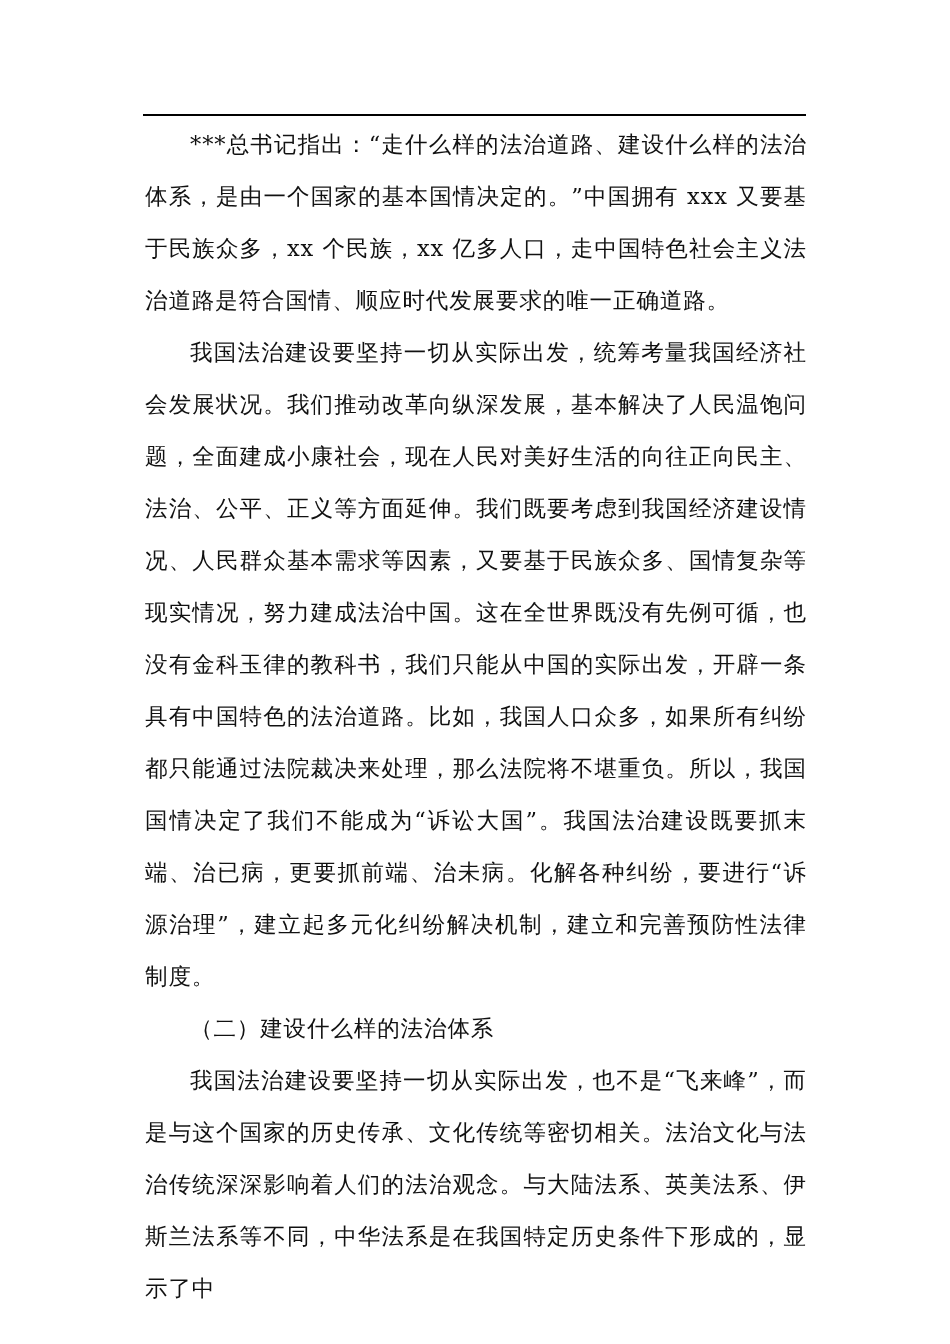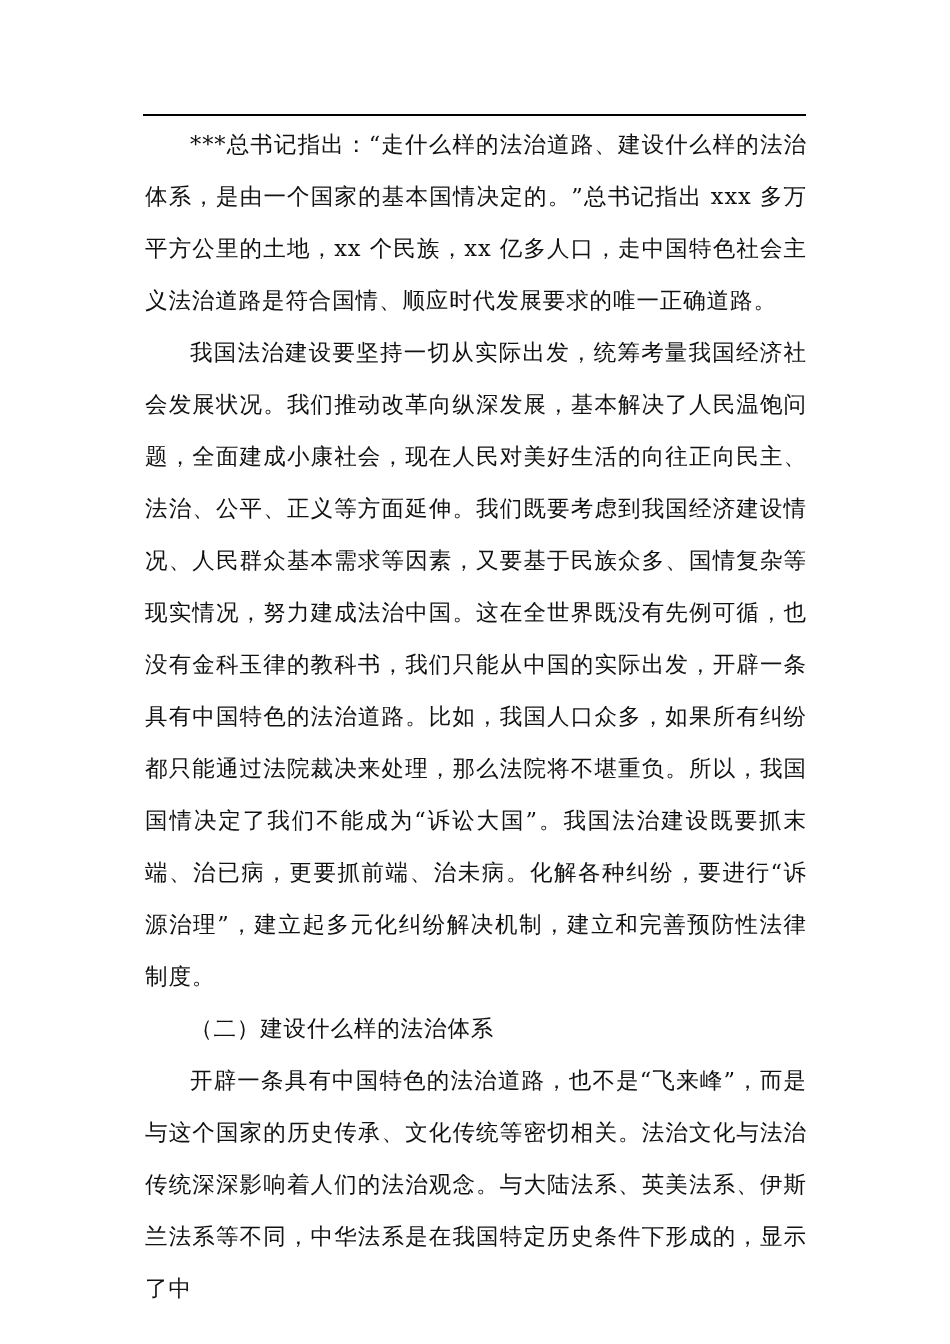--- a/index.html
+++ b/index.html
@@ -11,18 +11,18 @@
   .para { margin: 0; font-size: 22.5px; line-height: 52px; text-align: justify;
           text-align-last: left; letter-spacing: 0.9px; text-indent: 2em; }
   .para.heading { text-indent: 2em; }
 </style>
 </head>
 <body>
 
 <div class="page">
   <div class="rule"></div>
   <div class="body-text">
-    <p class="para">***总书记指出：“走什么样的法治道路、建设什么样的法治体系，是由一个国家的基本国情决定的。”总书记指出 xxx 多万平方公里的土地，xx 个民族，xx 亿多人口，走中国特色社会主义法治道路是符合国情、顺应时代发展要求的唯一正确道路。</p>
+    <p class="para">***总书记指出：“走什么样的法治道路、建设什么样的法治体系，是由一个国家的基本国情决定的。”中国拥有 xxx 又要基于民族众多，xx 个民族，xx 亿多人口，走中国特色社会主义法治道路是符合国情、顺应时代发展要求的唯一正确道路。</p>
     <p class="para">我国法治建设要坚持一切从实际出发，统筹考量我国经济社会发展状况。我们推动改革向纵深发展，基本解决了人民温饱问题，全面建成小康社会，现在人民对美好生活的向往正向民主、法治、公平、正义等方面延伸。我们既要考虑到我国经济建设情况、人民群众基本需求等因素，又要基于民族众多、国情复杂等现实情况，努力建成法治中国。这在全世界既没有先例可循，也没有金科玉律的教科书，我们只能从中国的实际出发，开辟一条具有中国特色的法治道路。比如，我国人口众多，如果所有纠纷都只能通过法院裁决来处理，那么法院将不堪重负。所以，我国国情决定了我们不能成为“诉讼大国”。我国法治建设既要抓末端、治已病，更要抓前端、治未病。化解各种纠纷，要进行“诉源治理”，建立起多元化纠纷解决机制，建立和完善预防性法律制度。</p>
     <p class="para heading">（二）建设什么样的法治体系</p>
-    <p class="para">开辟一条具有中国特色的法治道路，也不是“飞来峰”，而是与这个国家的历史传承、文化传统等密切相关。法治文化与法治传统深深影响着人们的法治观念。与大陆法系、英美法系、伊斯兰法系等不同，中华法系是在我国特定历史条件下形成的，显示了中</p>
+    <p class="para">我国法治建设要坚持一切从实际出发，也不是“飞来峰”，而是与这个国家的历史传承、文化传统等密切相关。法治文化与法治传统深深影响着人们的法治观念。与大陆法系、英美法系、伊斯兰法系等不同，中华法系是在我国特定历史条件下形成的，显示了中</p>
   </div>
 </div>
 
 </body></html>

